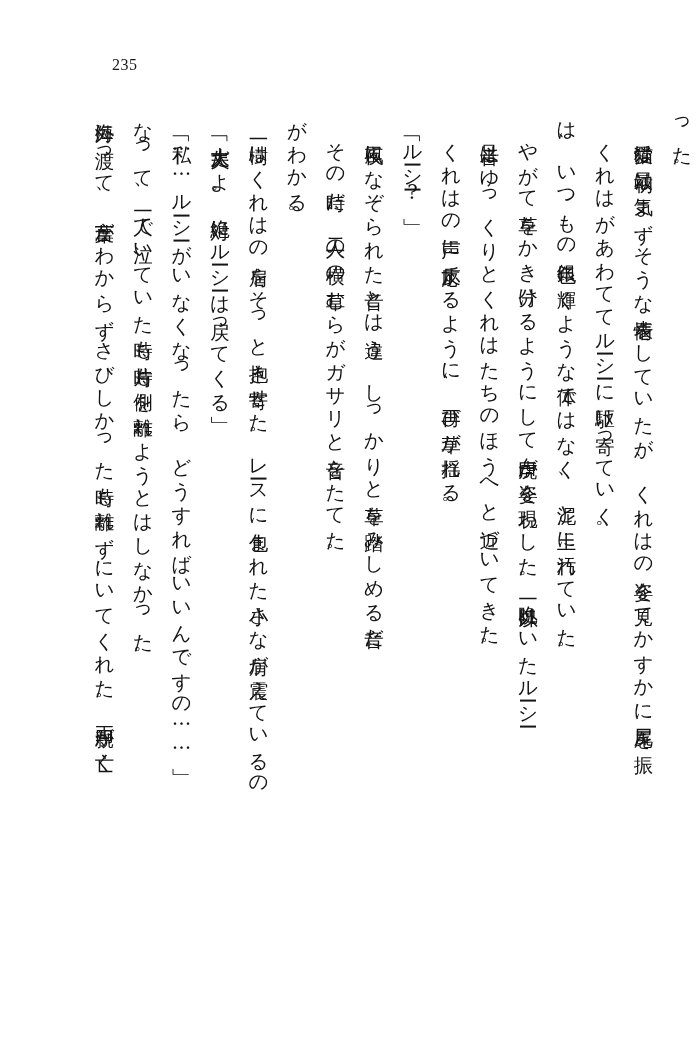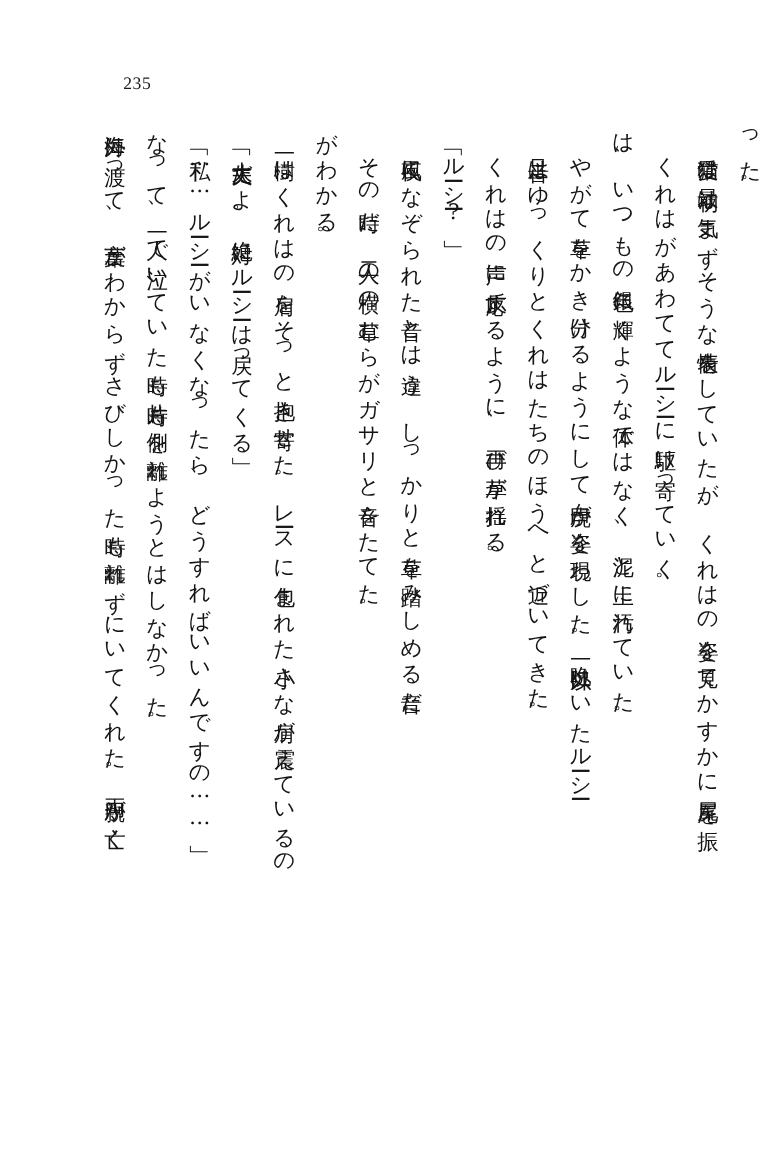--- a/index.html
+++ b/index.html
@@ -21,21 +21,21 @@
     left: 0;
     top: 0;
     width: 697px;
     height: 1050px;
     box-sizing: border-box;
   }
 
   .page-number {
     position: absolute;
     left: 112px;
-    top: 68px;
+    top: 56px;
     font-size: 16px;
     letter-spacing: 0.5px;
     color: #1a1a1a;
     font-family: "Liberation Serif", "DejaVu Serif", serif;
   }
 
   
   .text-block {
     position: absolute;
     right: 52px;

